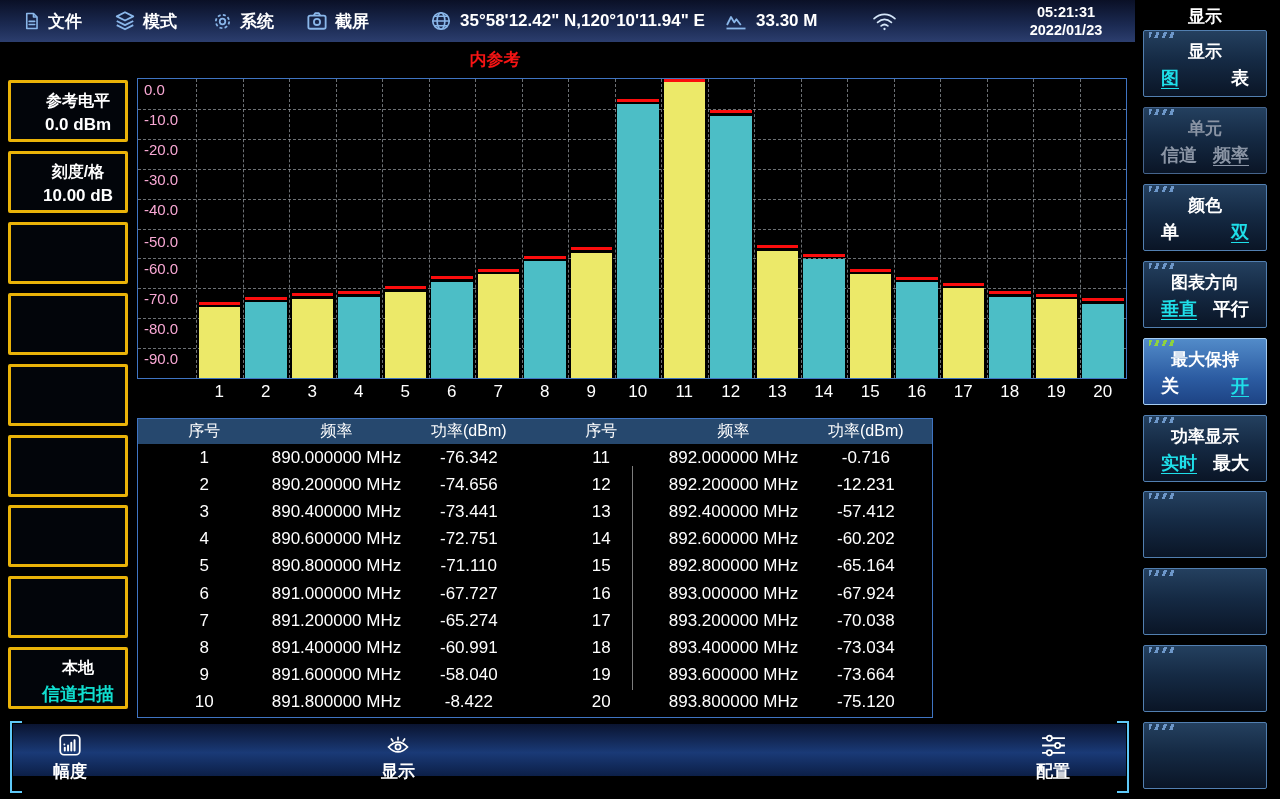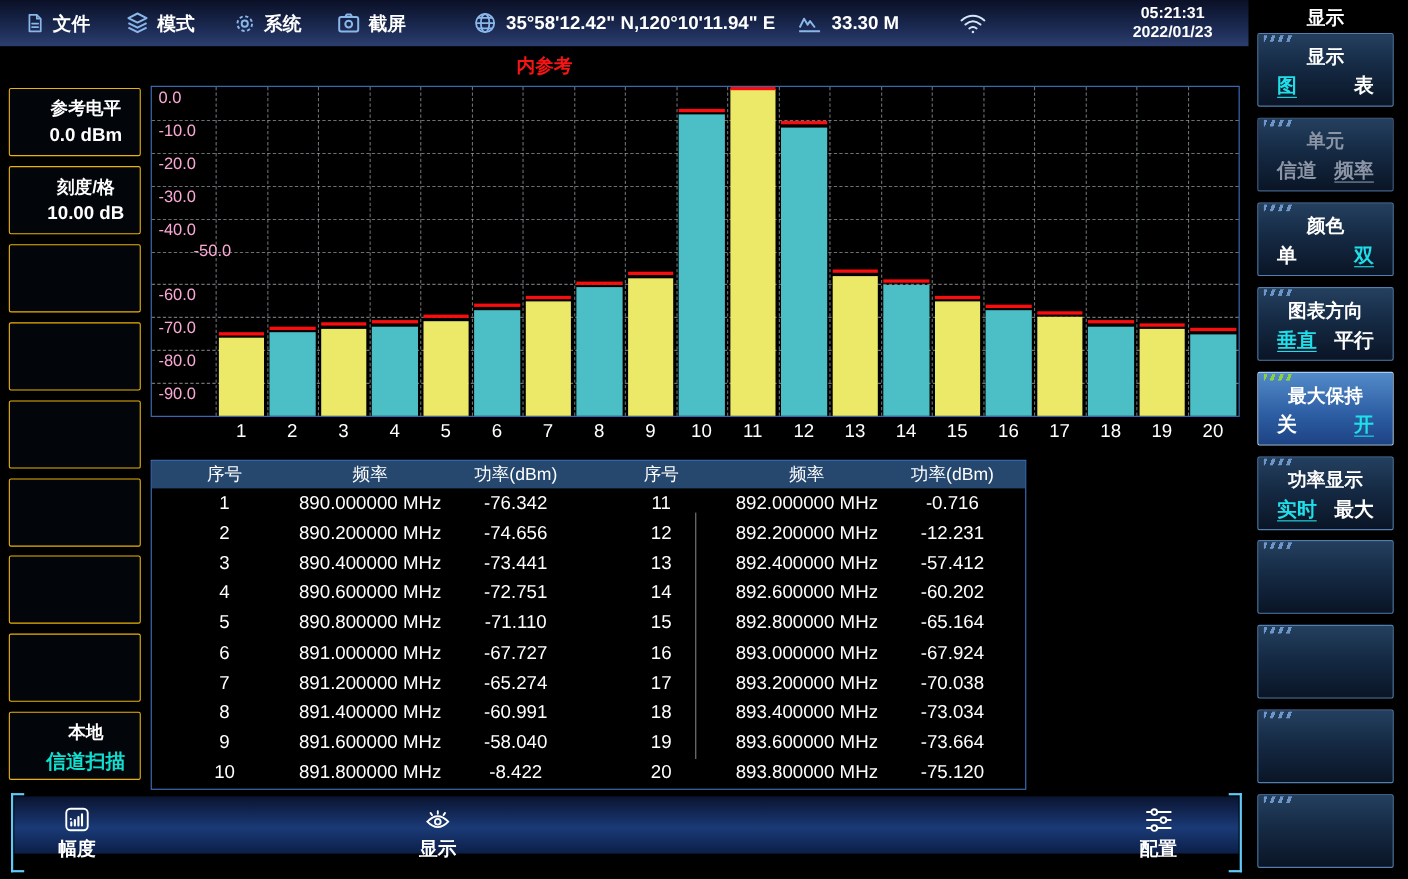--- a/index.html
+++ b/index.html
@@ -12,21 +12,21 @@
     background:linear-gradient(180deg,#0a1026 0%,#1b2a52 60%,#2c3e6e 100%);}
   .tb-menu{position:absolute;top:0;height:42px;display:flex;align-items:center;gap:7px;cursor:pointer;}
   .tb-ic svg{display:block;}
   .tb-lbl{color:#fff;font-size:17px;font-weight:bold;}
   .tb-info{position:absolute;top:0;height:42px;display:flex;align-items:center;gap:8px;color:#fff;font-size:17px;font-weight:bold;}
   .tb-wifi{position:absolute;left:872px;top:12px;}
   .tb-time{position:absolute;left:1014px;top:3px;width:104px;text-align:center;color:#fff;
     font-size:14.5px;font-weight:bold;line-height:18px;}
   
   .left-panel{position:absolute;left:8px;top:0;width:120px;height:799px;}
-  .side-box{position:absolute;left:0;width:120px;height:62px;border:1px solid #eab308;border-radius:2px;
+  .side-box{position:absolute;left:0;width:120px;height:62px;border:3px solid #eab308;border-radius:2px;
     background:#02050a;box-sizing:border-box;text-align:center;color:#fff;padding-left:20px;}
   .sb-title{font-size:16px;font-weight:bold;margin-top:8px;}
   .sb-value{font-size:17px;font-weight:bold;margin-top:3px;}
   .sb-value.accent{color:#10dfd0;font-size:18px;}
   
   .chart-title{position:absolute;left:430px;top:48px;width:130px;text-align:center;
     color:#f61414;font-size:17px;font-weight:bold;}
   .chart-plot{position:absolute;left:137px;top:78px;width:990px;height:301px;
     border:1px solid #3f74c2;box-sizing:border-box;background:#000;}
   .hgrid{position:absolute;left:0;width:100%;height:0;border-top:1px dashed #9aa0a6;opacity:.7;}
@@ -182,21 +182,21 @@
     <div class="hgrid" style="top: 149.5px;"></div>
     <div class="hgrid" style="top: 179.4px;"></div>
     <div class="hgrid" style="top: 209.3px;"></div>
     <div class="hgrid" style="top: 239.2px;"></div>
     <div class="hgrid" style="top: 269.1px;"></div>
     <div class="ylab" style="top: 2px;">0.0</div>
     <div class="ylab" style="top: 31.9px;">-10.0</div>
     <div class="ylab" style="top: 61.8px;">-20.0</div>
     <div class="ylab" style="top: 91.7px;">-30.0</div>
     <div class="ylab" style="top: 121.6px;">-40.0</div>
-    <div class="ylab" style="top: 141px; margin-left: 32px;">-50.0</div>
+    <div class="ylab" style="top: 154px;">-50.0</div>
     <div class="ylab" style="top: 181.4px;">-60.0</div>
     <div class="ylab" style="top: 211.3px;">-70.0</div>
     <div class="ylab" style="top: 241.2px;">-80.0</div>
     <div class="ylab" style="top: 271.1px;">-90.0</div>
     <div class="vgrid" style="left: 58px;"></div>
     <div class="vgrid" style="left: 104.5px;"></div>
     <div class="vgrid" style="left: 151px;"></div>
     <div class="vgrid" style="left: 197.5px;"></div>
     <div class="vgrid" style="left: 244px;"></div>
     <div class="vgrid" style="left: 290.5px;"></div>

